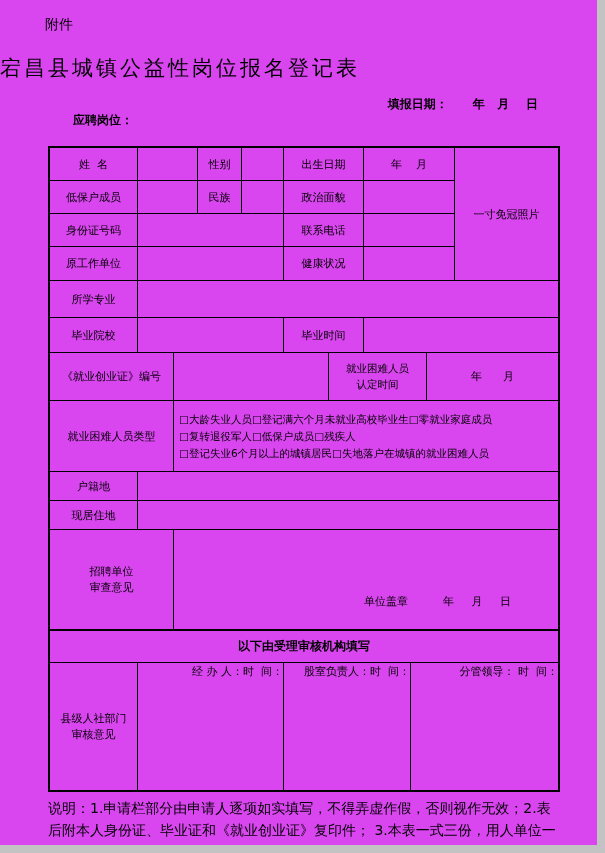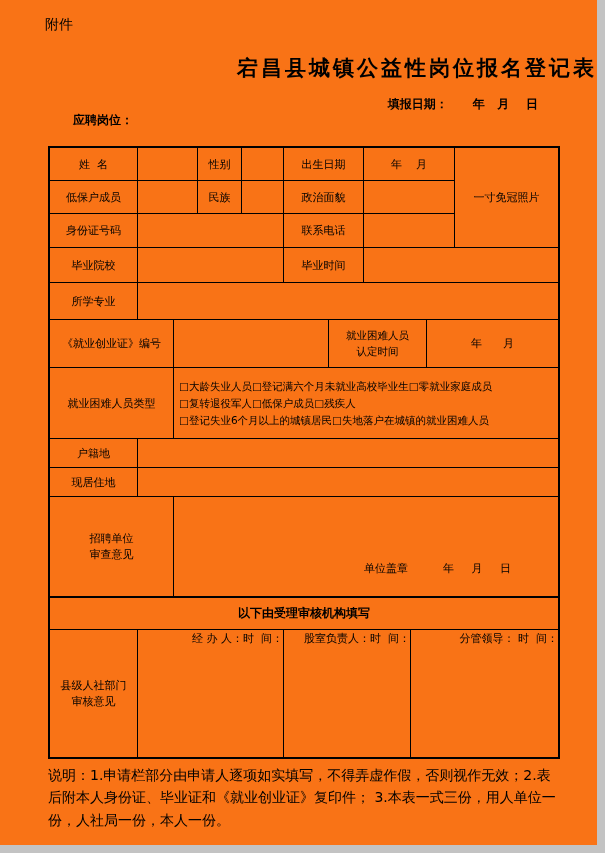--- a/index.html
+++ b/index.html
@@ -4,32 +4,31 @@
 <style>
   * { box-sizing: border-box; margin: 0; padding: 0; }
   html,body { width: 605px; height: 853px; }
   body {
     background: #c3c3c3;
     font-family: "DejaVu Sans", sans-serif;
     color: #000;
   }
   .page {
     width: 597px; height: 845px;
-    background: #f97316;
+    background: #d946ef;
     overflow: hidden;
   }
   .attachment { font-size: 14px; padding: 16px 0 0 45px; }
   .title {
-    text-align: right;
+    text-align: left;
     font-size: 21px;
-    font-weight: bold;
+    font-weight: normal;
     letter-spacing: 3px;
     margin-top: 20px;
     white-space: pre;
-    padding-left: 8px;
   }
   .subheader {
     width: 512px;
     margin: 14px 0 3px 48px;
     display: flex;
     justify-content: space-between;
     font-size: 12px;
     font-weight: 600;
     white-space: pre;
   }
@@ -129,33 +128,39 @@
           <div class="c wD"></div>
           <div class="c wE">政治面貌</div>
           <div class="c wF last"></div>
         </div>
         <div class="r">
           <div class="c wA">身份证号码</div>
           <div class="c wM"></div>
           <div class="c wE">联系电话</div>
           <div class="c wF last"></div>
         </div>
+        <div class="r">
+          <div class="c wA">原工作单位</div>
+          <div class="c wM"></div>
+          <div class="c wE">健康状况</div>
+          <div class="c wF last"></div>
+        </div>
       </div>
       <div class="photo">一寸免冠照片</div>
+    </div>
+
+    <div class="r h37">
+      <div class="c wA">所学专业</div>
+      <div class="c wF last"></div>
     </div>
 
     <div class="r h35">
       <div class="c wA">毕业院校</div>
       <div class="c wM"></div>
       <div class="c wE">毕业时间</div>
-      <div class="c wF last"></div>
-    </div>
-
-    <div class="r h37">
-      <div class="c wA">所学专业</div>
       <div class="c wF last"></div>
     </div>
 
     <div class="r h48">
       <div class="c wG">《就业创业证》编号</div>
       <div class="c wH"></div>
       <div class="c wI two-line small">
         <span>就业困难人员</span>
         <span>认定时间</span>
       </div>

